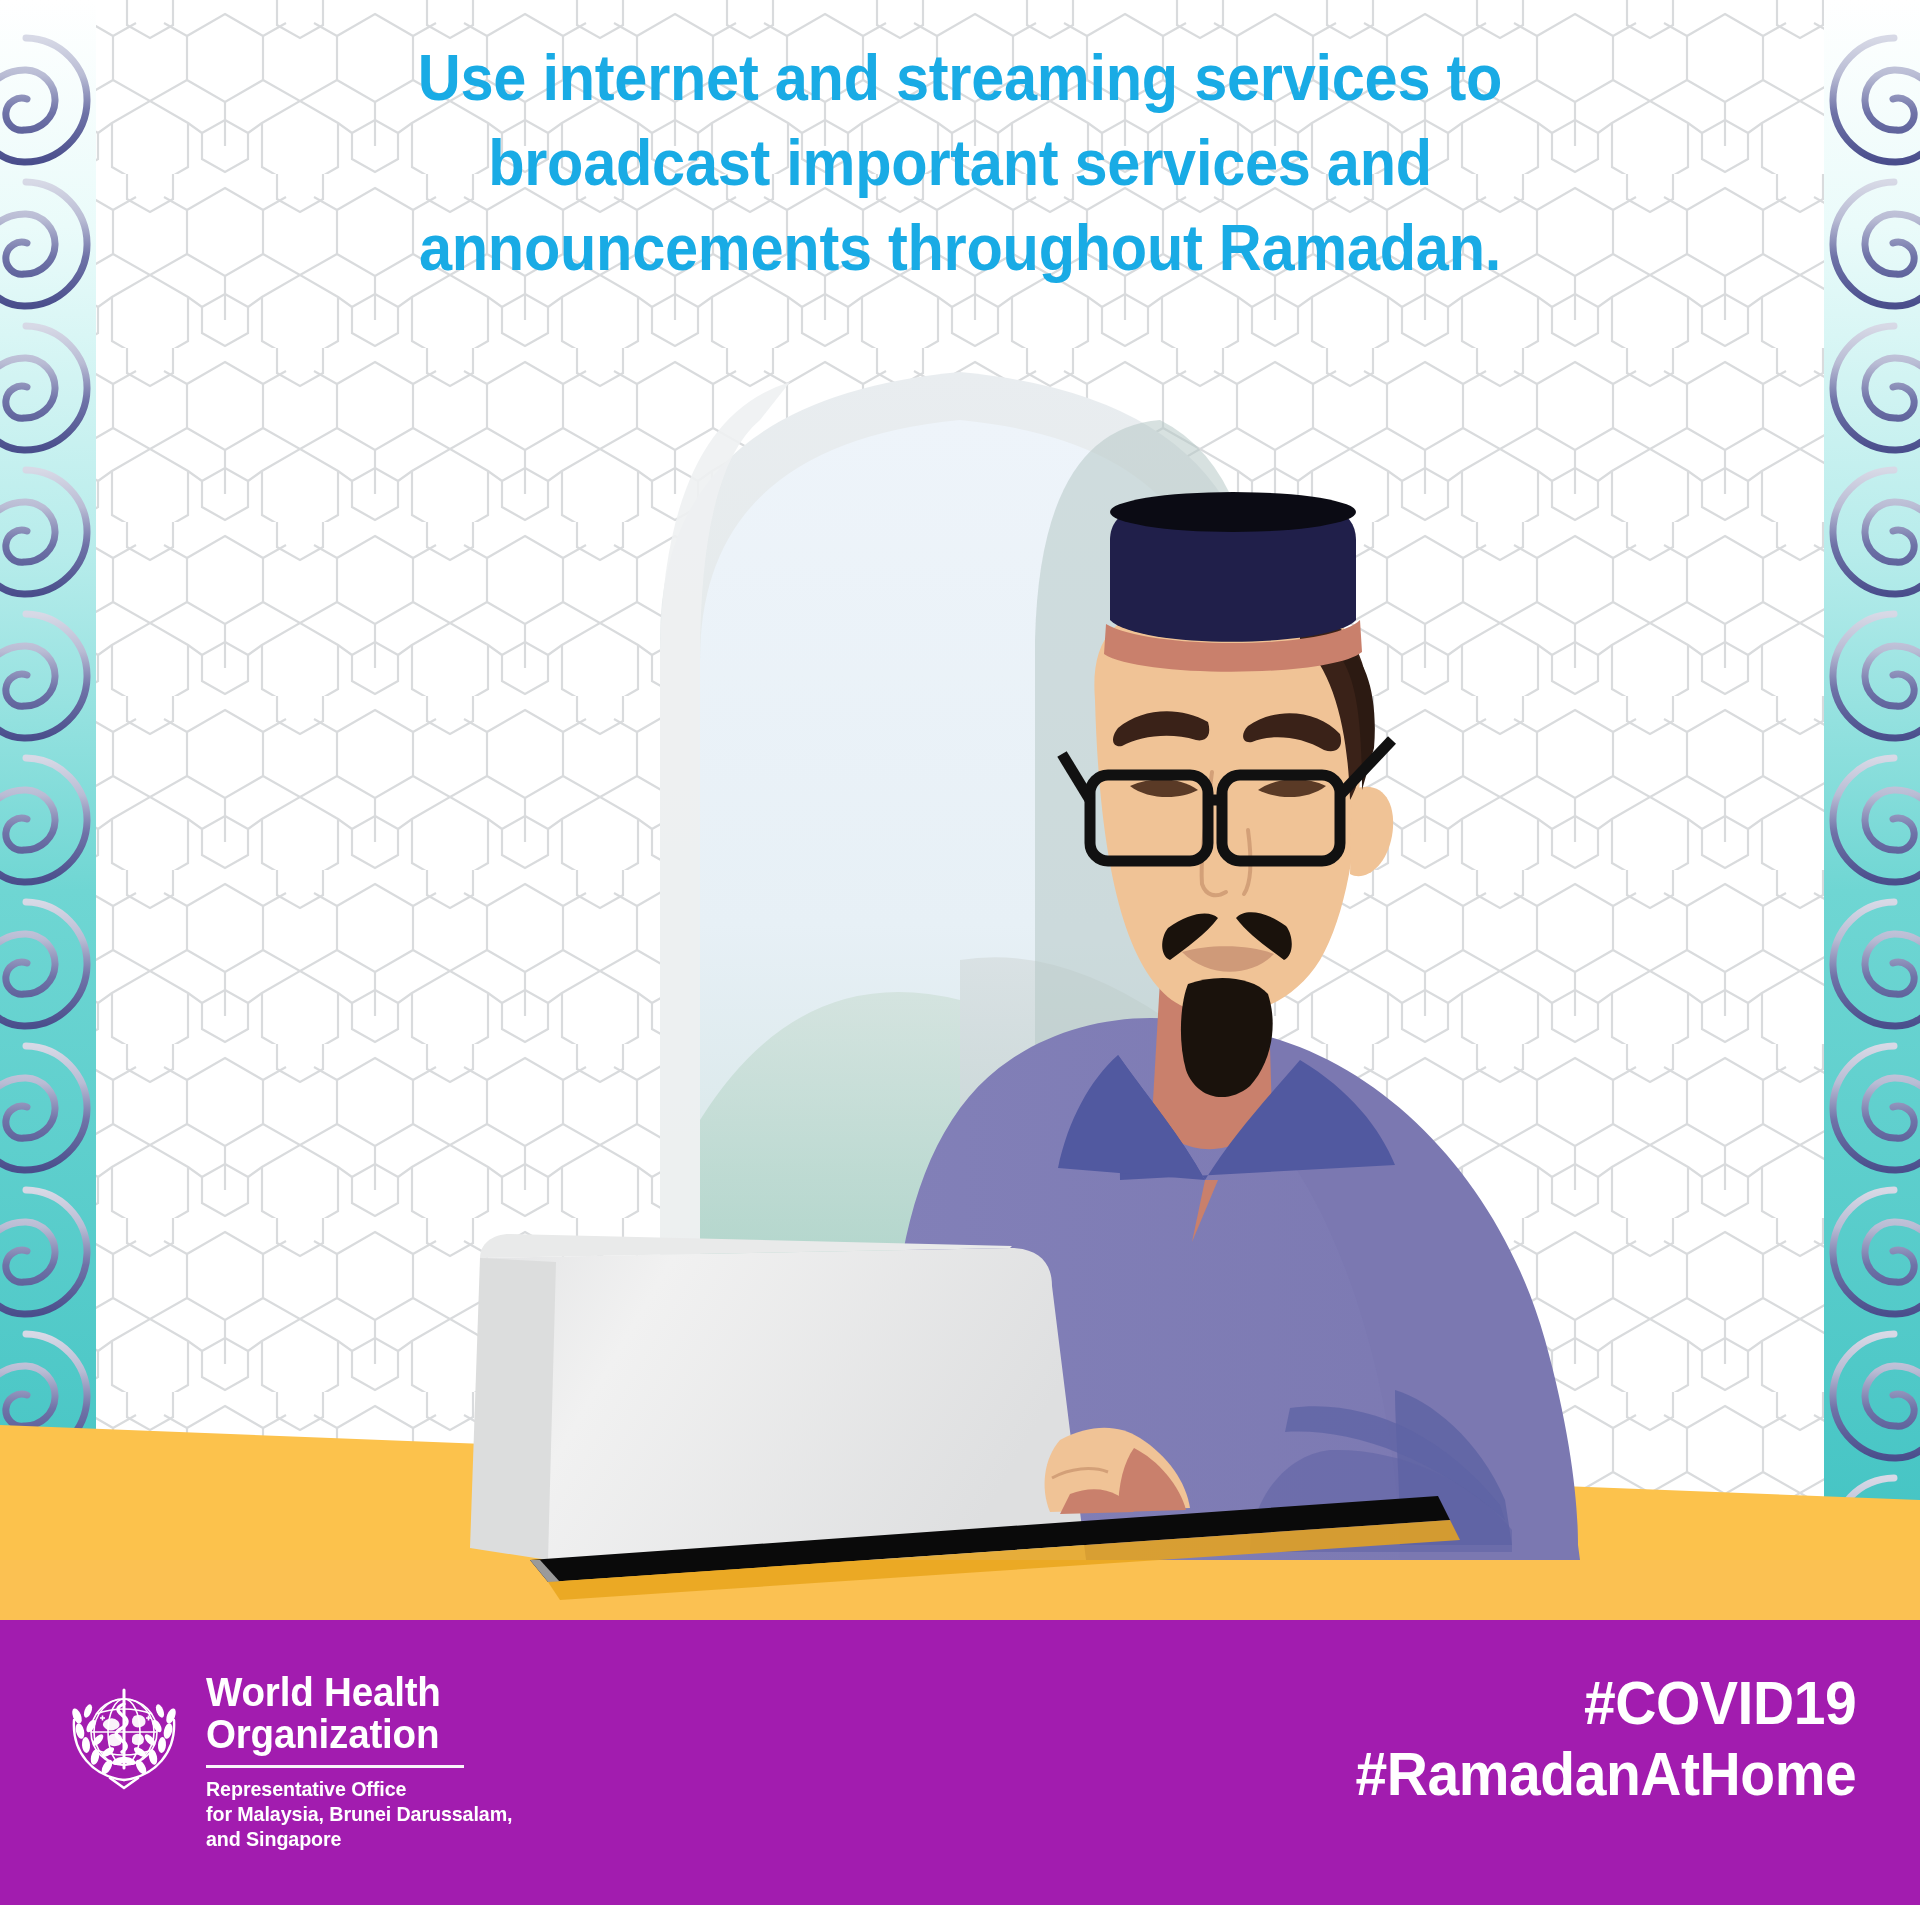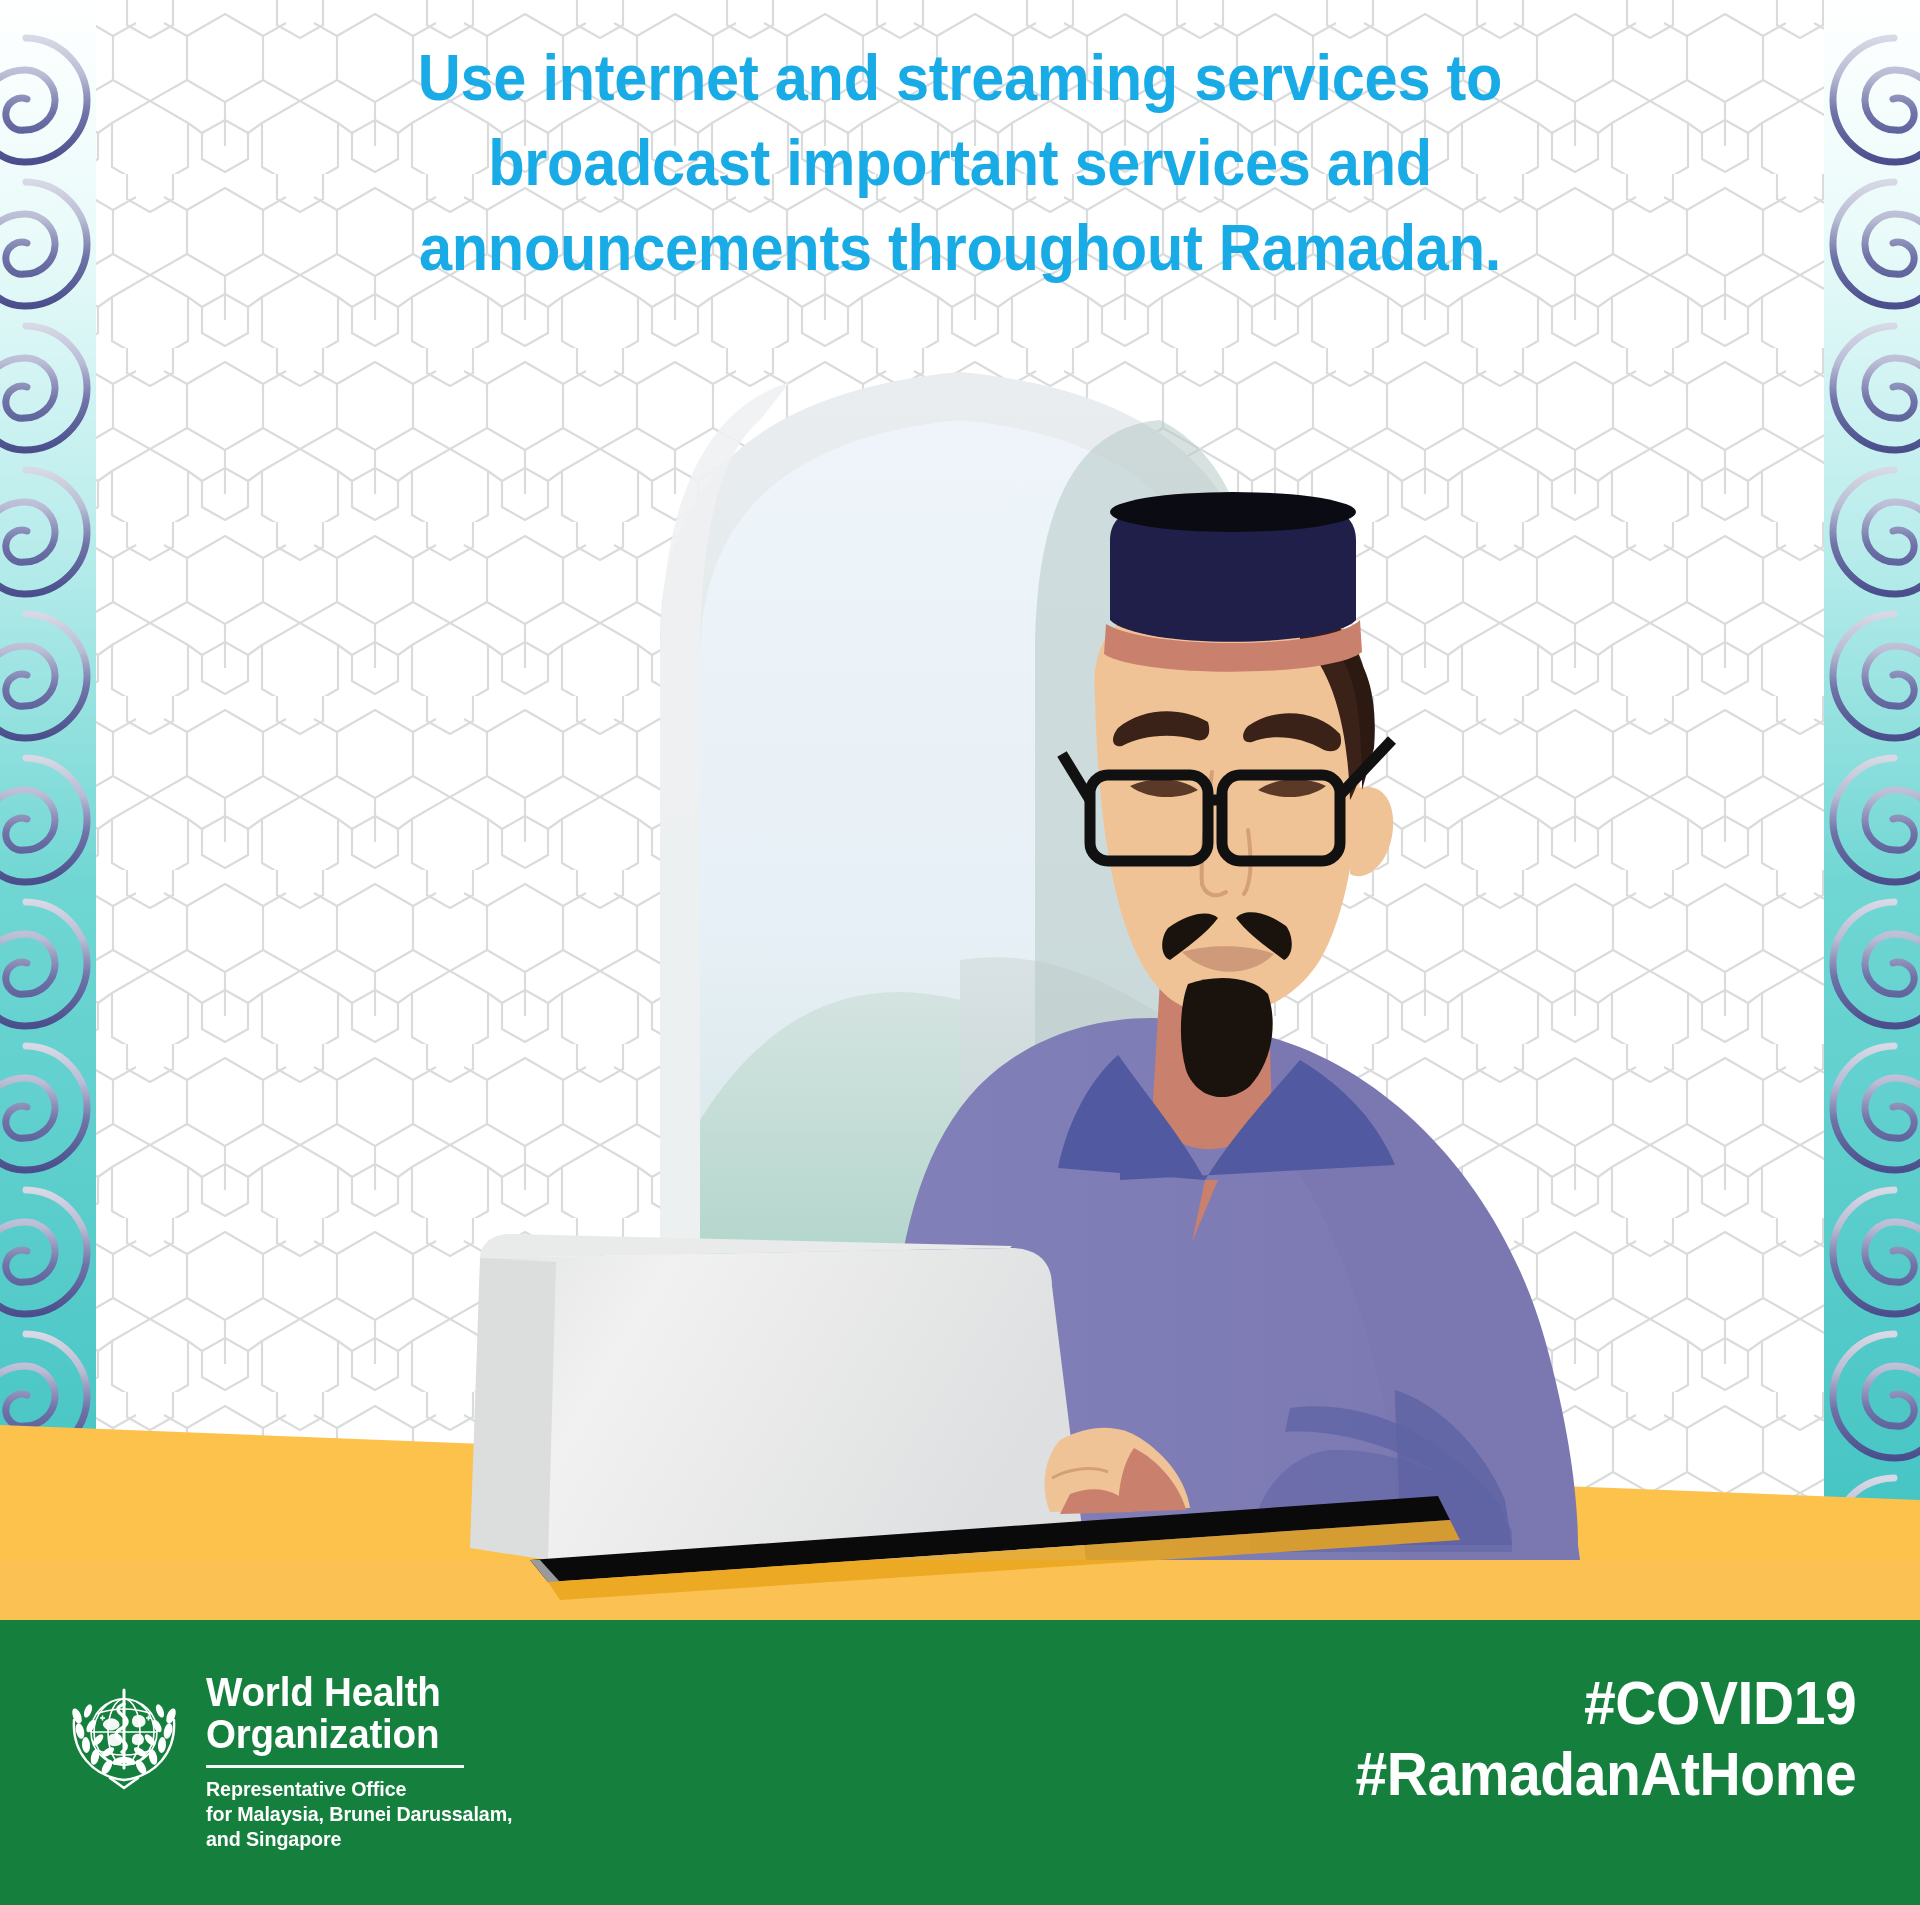--- a/index.html
+++ b/index.html
@@ -52,21 +52,21 @@
     line-height:1.33;
     letter-spacing:-0.3px;
     transform:scaleX(0.93);
     transform-origin:50% 0;
     white-space:pre-line;
   }
 
   
   .footer{
     position:absolute;left:0;bottom:0;width:1920px;height:285px;
-    background:#15803d;z-index:10;
+    background:#a21caf;z-index:10;
   }
   .who-block{
     position:absolute;left:62px;top:52px;
     display:flex;align-items:flex-start;
   }
   .who-emblem{width:124px;height:124px;flex:0 0 auto;margin-top:4px;}
   .who-text{margin-left:20px;}
   .who-name{
     color:#ffffff;font-weight:bold;font-size:41px;line-height:1.02;
     transform:scaleX(0.94);transform-origin:0 0;white-space:pre-line;

